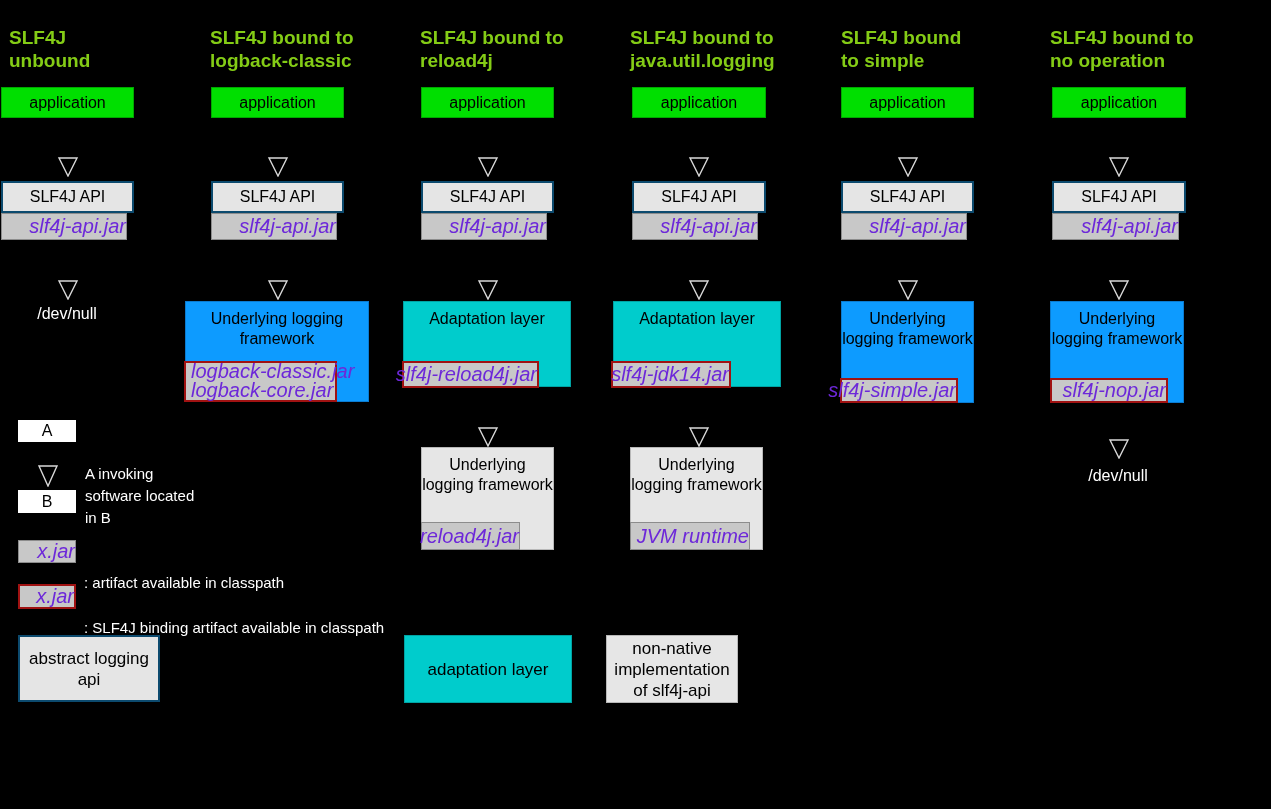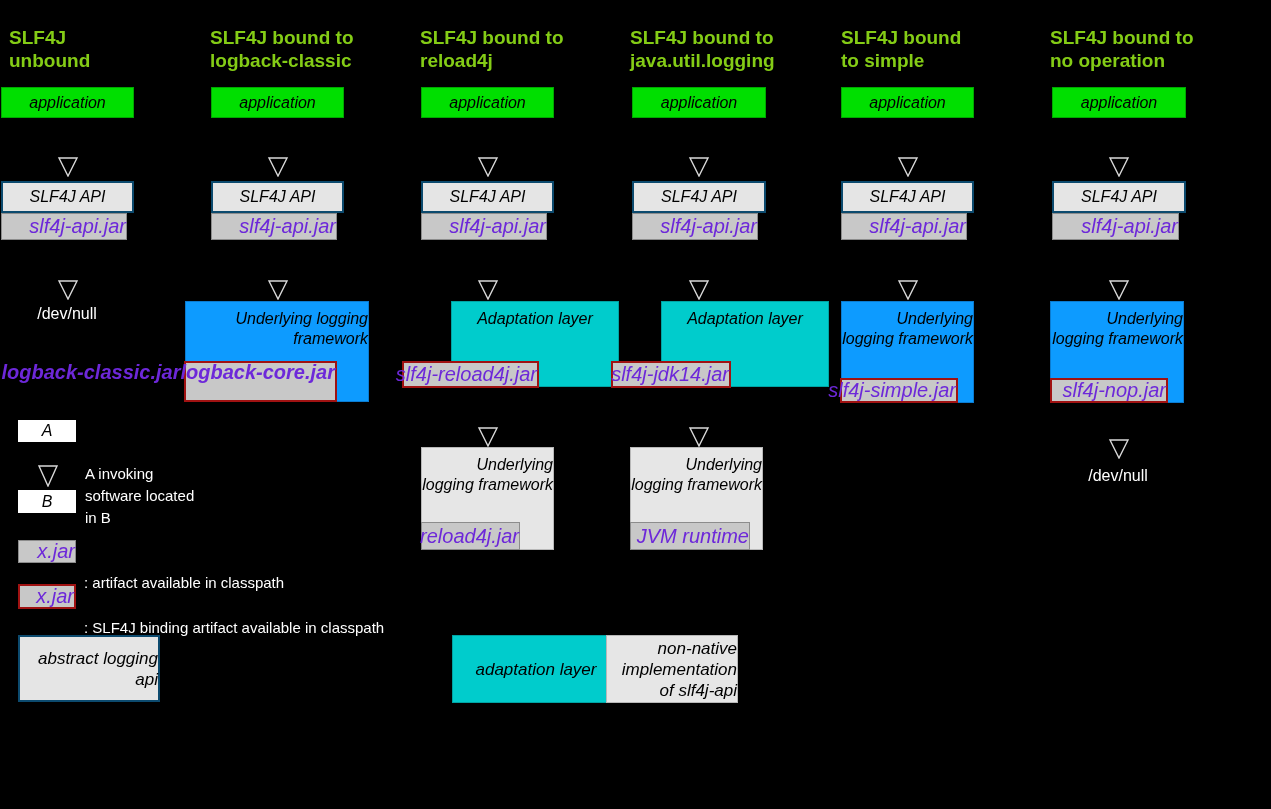--- a/index.html
+++ b/index.html
@@ -8,37 +8,37 @@
     background:#000; overflow:hidden;
     font-family:"Liberation Sans", sans-serif;
   }
   .hdr {
     position:absolute; color:#84cc16; font-weight:bold;
     font-size:19px; line-height:23px; white-space:nowrap;
   }
   .box {
     position:absolute; box-sizing:border-box; color:#000;
     display:flex; align-items:center; justify-content:center;
-    text-align:right; font-size:16px; line-height:20px;font-style:italic;
+    text-align:center; font-size:16px; line-height:20px;
   }
   .box.toptext { align-items:flex-start; padding-top:7px; }
   .app  { background:#00DF00; border:1px solid #00A800; }
   .api  { background:#e5e5e5; border:2px solid #0c4a6e; }
   .blue { background:#0D9BFF; border:1px solid #0B7BD0; }
-  .teal { background:#00CCCC; border:1px solid #00A3A3;margin-left:48px; }
+  .teal { background:#00CCCC; border:1px solid #00A3A3; }
   .lgray{ background:#E6E6E6; border:1px solid #B8B8B8; }
   .white{ background:#FFFFFF; }
   .jar {
     position:absolute; box-sizing:border-box; background:#C8C8C8;
     border:1px solid #8C8C8C; font-style:italic; color:#6d28d9;
     display:flex; align-items:center; justify-content:flex-end;
     font-size:20px; line-height:19px; white-space:nowrap;
   }
   .jar.binding { border:2px solid #A01212; }
-  .jar.twolines { flex-direction:row; align-items:flex-start; padding-left:5px;font-weight:bold; }
+  .jar.twolines { flex-direction:column; align-items:flex-start; padding-left:5px; }
   .arrow { position:absolute; }
   .tri { fill:none; stroke:#D9D9D9; stroke-width:1.4px; }
   .wtext { position:absolute; color:#fff; font-size:15px; line-height:22px;margin-top:29px; }
   .devnull { position:absolute; color:#fff; font-size:16px; text-align:center; }
   .keybox { font-size:17px; line-height:21px; }
 </style>
 </head>
 <body>
 
 <div id="canvas">

